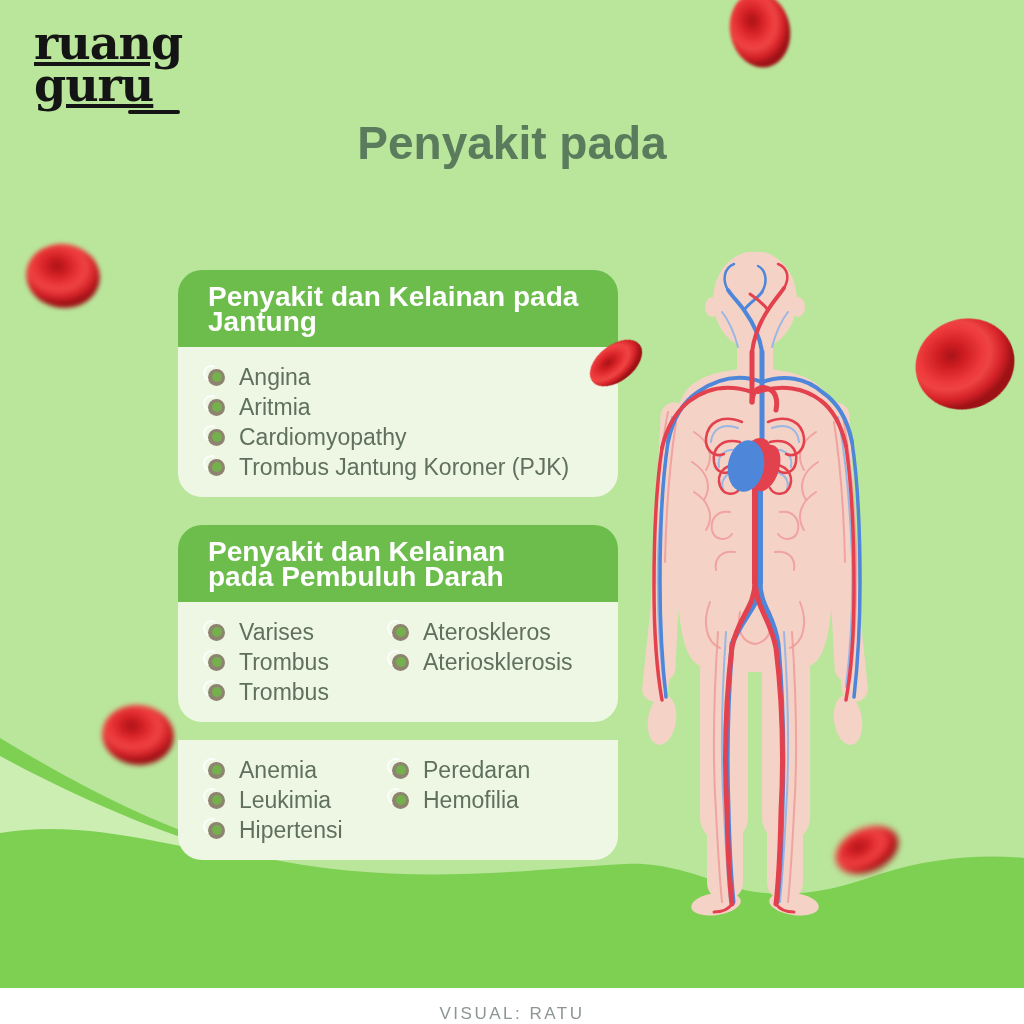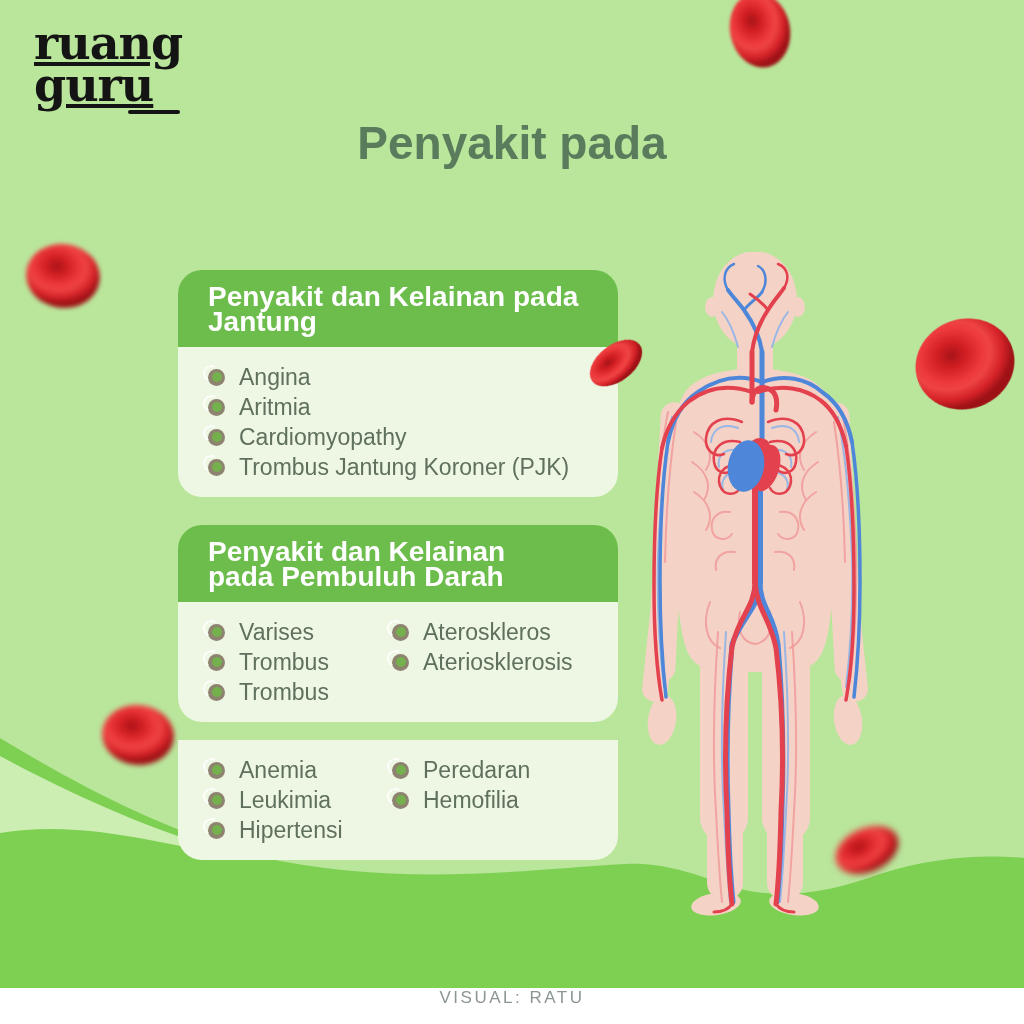--- a/index.html
+++ b/index.html
@@ -90,21 +90,21 @@
   
   .body-svg{position:absolute;left:610px;top:252px;z-index:1;}
   .skin{fill:var(--skin);}
   .artery{stroke:var(--artery);fill:none;stroke-linecap:round;}
   .vein{stroke:var(--vein);fill:none;stroke-linecap:round;}
   .pinkline{stroke:var(--pink);fill:none;stroke-linecap:round;stroke-width:2;opacity:.9;}
   .blueline{stroke:var(--lblue);fill:none;stroke-linecap:round;stroke-width:2;opacity:.9;}
   
   .credit-bar{
     position:absolute;left:0;bottom:0;width:100%;height:36px;background:#ffffff;
-    z-index:6;display:flex;align-items:flex-start;justify-content:center;
+    z-index:6;display:flex;align-items:flex-end;justify-content:center;
   }
   .credit-text{font-size:17px;letter-spacing:2.5px;color:var(--credit);}
 </style>
 </head>
 <body>
 
 <div class="stage">
 
   <svg class="bg-svg" width="1024" height="1024" viewBox="0 0 1024 1024">
     <path d="M0,738 C70,780 150,825 255,856 C400,888 520,870 625,864

